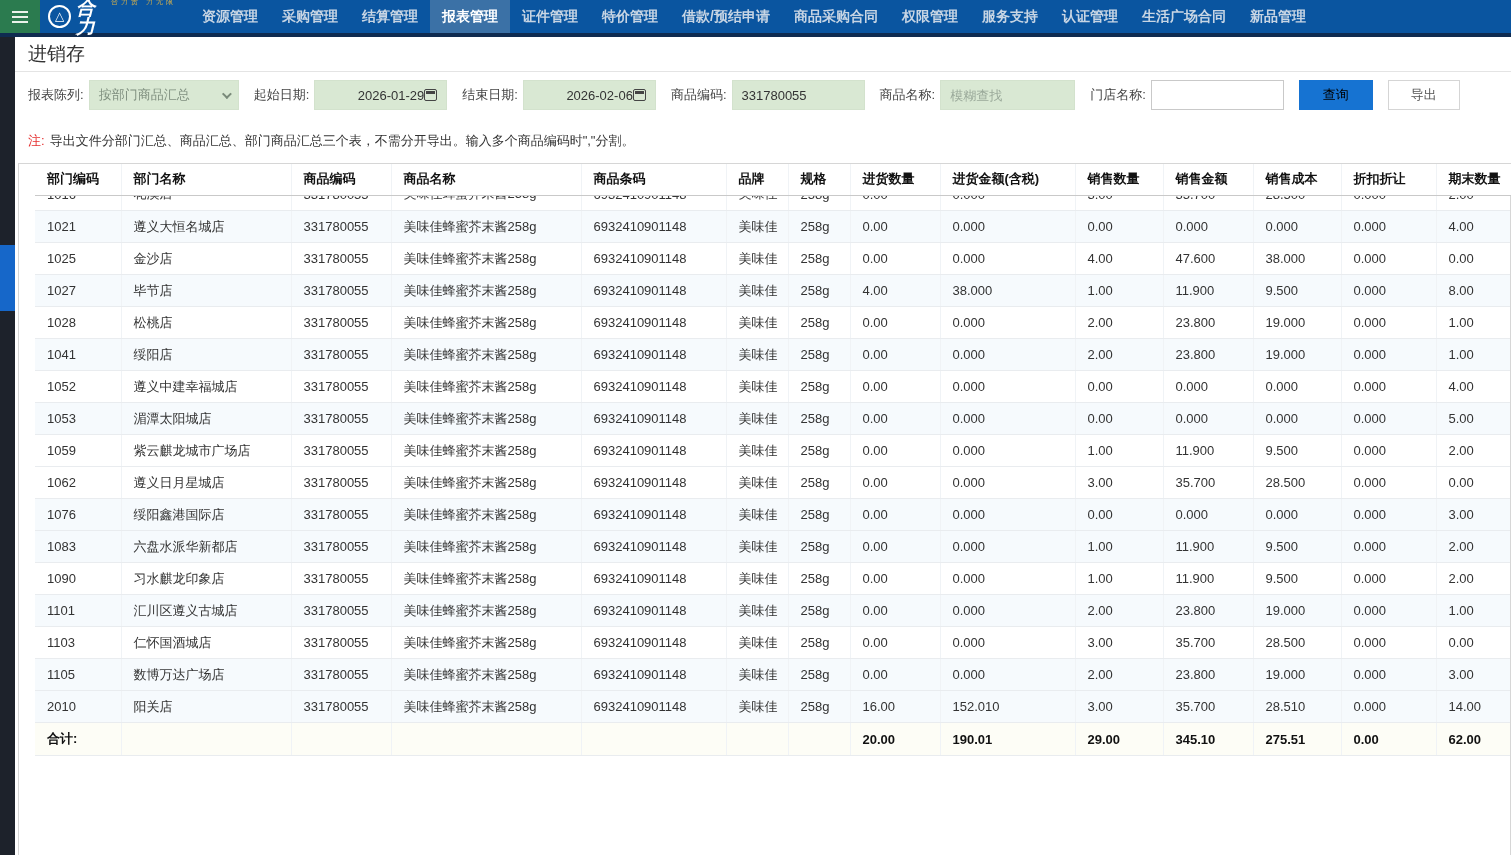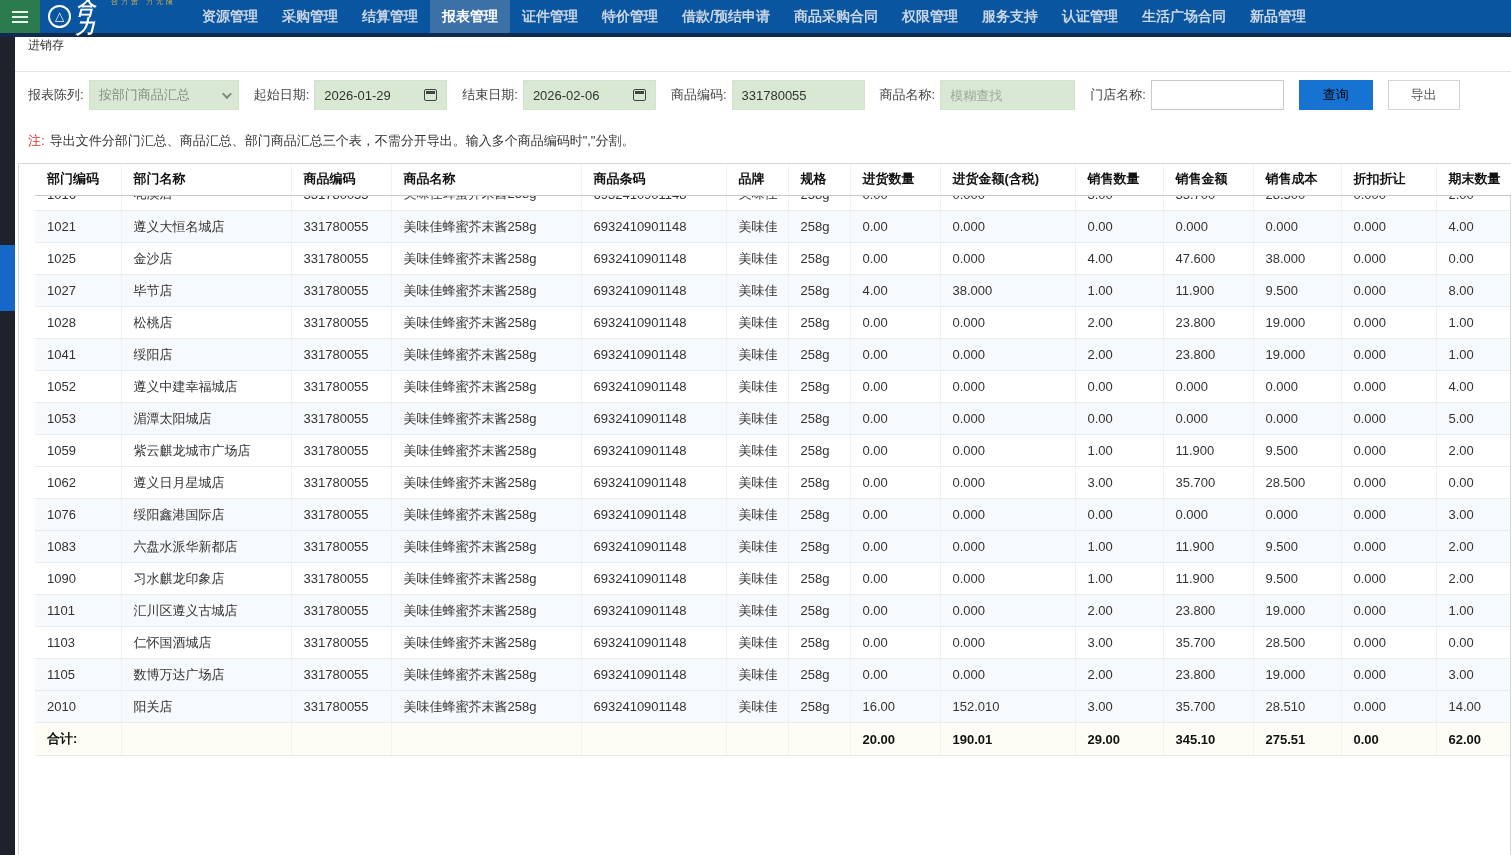--- a/index.html
+++ b/index.html
@@ -38,42 +38,42 @@
   .nav-underline { position:absolute; top:33px; left:0; right:0; height:4px; background:#0f2b50; z-index:5; }
 
   
   .side-rail { position:absolute; top:37px; left:0; width:15px; bottom:0; background:#1d222b; z-index:4; }
   .side-thumb { position:absolute; top:208px; left:0; width:15px; height:66px; background:#1667c9; }
 
   
   .content { position:absolute; top:37px; left:15px; right:0; bottom:0; background:#fff; }
   .tabbar {
     height:35px; border-bottom:1px solid #e4e4e4;
-    display:flex; padding-left:13px;
-    font-size:12px; color:#333;
+    display:flex; align-items:center; padding-left:13px;
+    font-size:19px; color:#333;
   }
   .filterbar {
     height:46px; display:flex; align-items:center; padding-left:13px;
     font-size:13px; color:#444; white-space:nowrap;
   }
   .flabel { margin-right:5px; }
   .fgap { width:15px; flex:0 0 auto; }
   .green-field {
     background:#d9e8d3; border:1px solid #d3e2cd; height:30px;
     display:flex; align-items:center; padding:0 9px; font-size:13px; color:#333;
     cursor:pointer;
   }
   .select { width:150px; color:#7f8f7f; }
   .sel-text { flex:1; }
   .chevron {
     width:7px; height:7px; border-right:2px solid #7a8a7a; border-bottom:2px solid #7a8a7a;
     transform:rotate(45deg) translateY(-2px); flex:0 0 auto;
   }
   .datefield { width:133px; }
-  .date-text { flex:1; }
+  .date-text { flex:1;text-align:right; }
   .cal { position:relative; width:13px; height:12px; border:1px solid #444; border-radius:2px; flex:0 0 auto; }
   .cal::after { content:""; position:absolute; top:1px; left:1px; right:1px; height:3px; background:#444; }
   input.green-input {
     background:#d9e8d3; border:1px solid #d3e2cd; height:30px; width:133px;
     padding:0 9px; font-size:13px; color:#333; outline:none;
     font-family:"Liberation Sans","DejaVu Sans",sans-serif;
   }
   input.green-input::placeholder { color:#9aa99a; }
   input.white-input {
     background:#fff; border:1px solid #c9c9c9; height:30px; width:133px;

